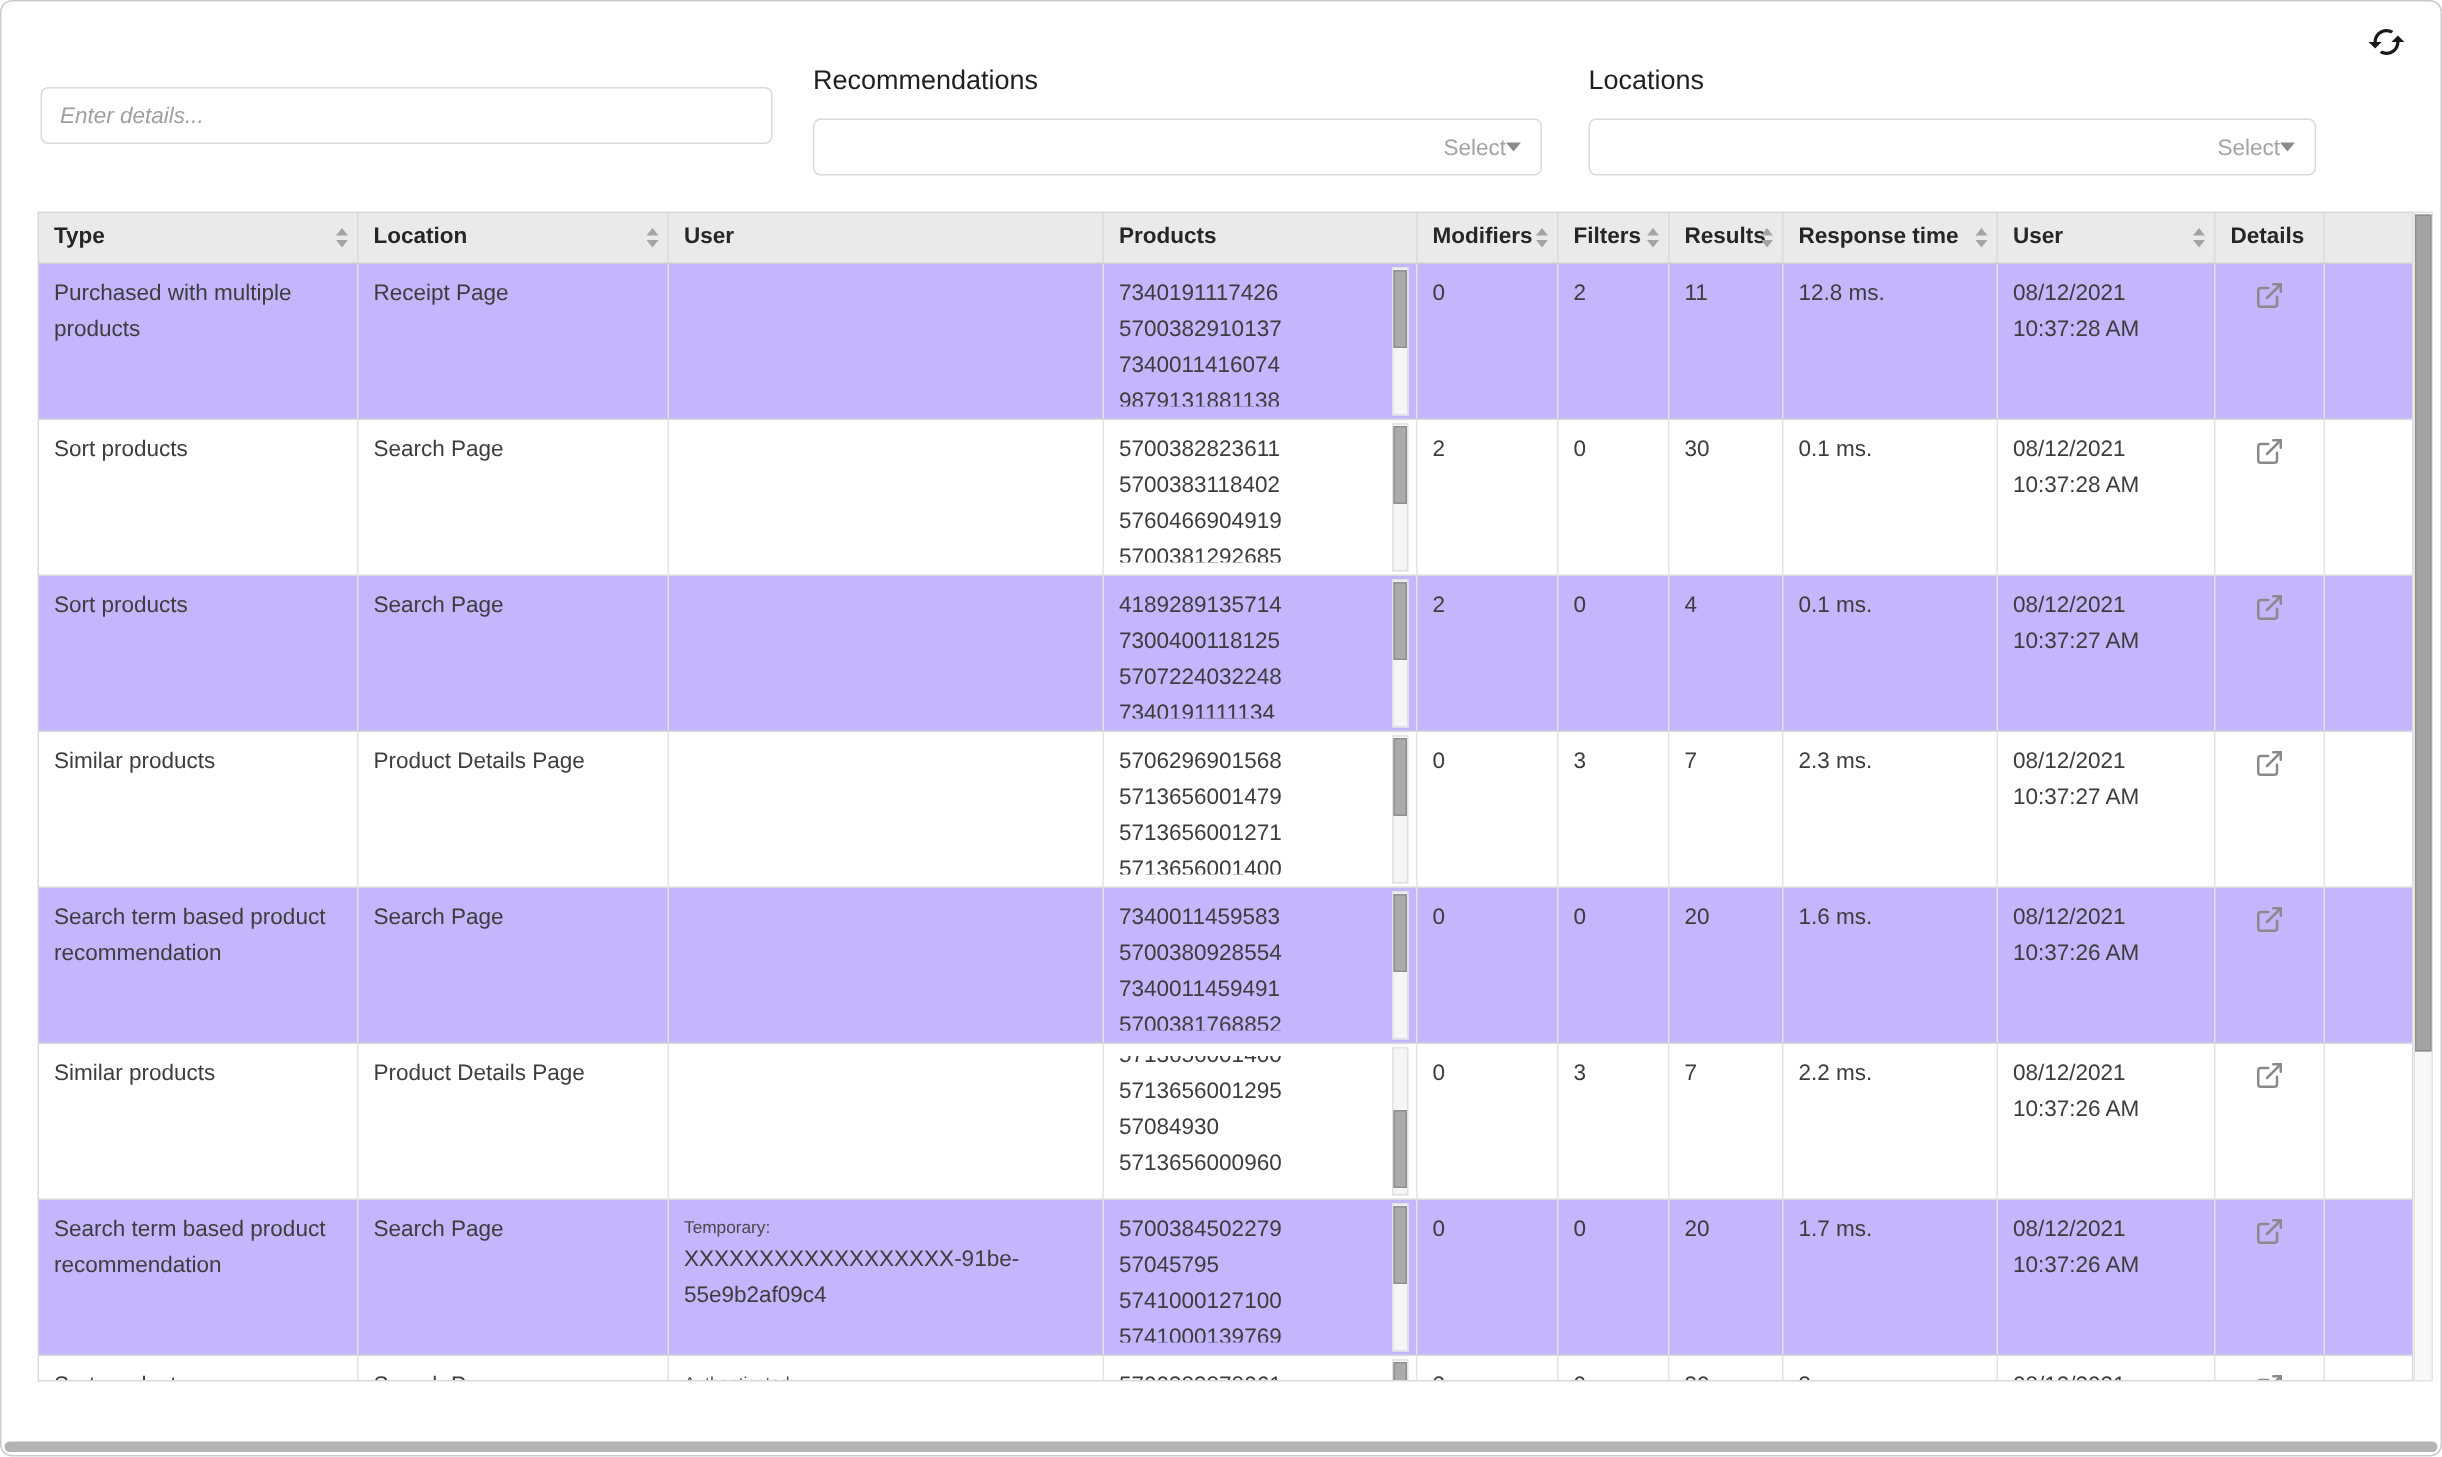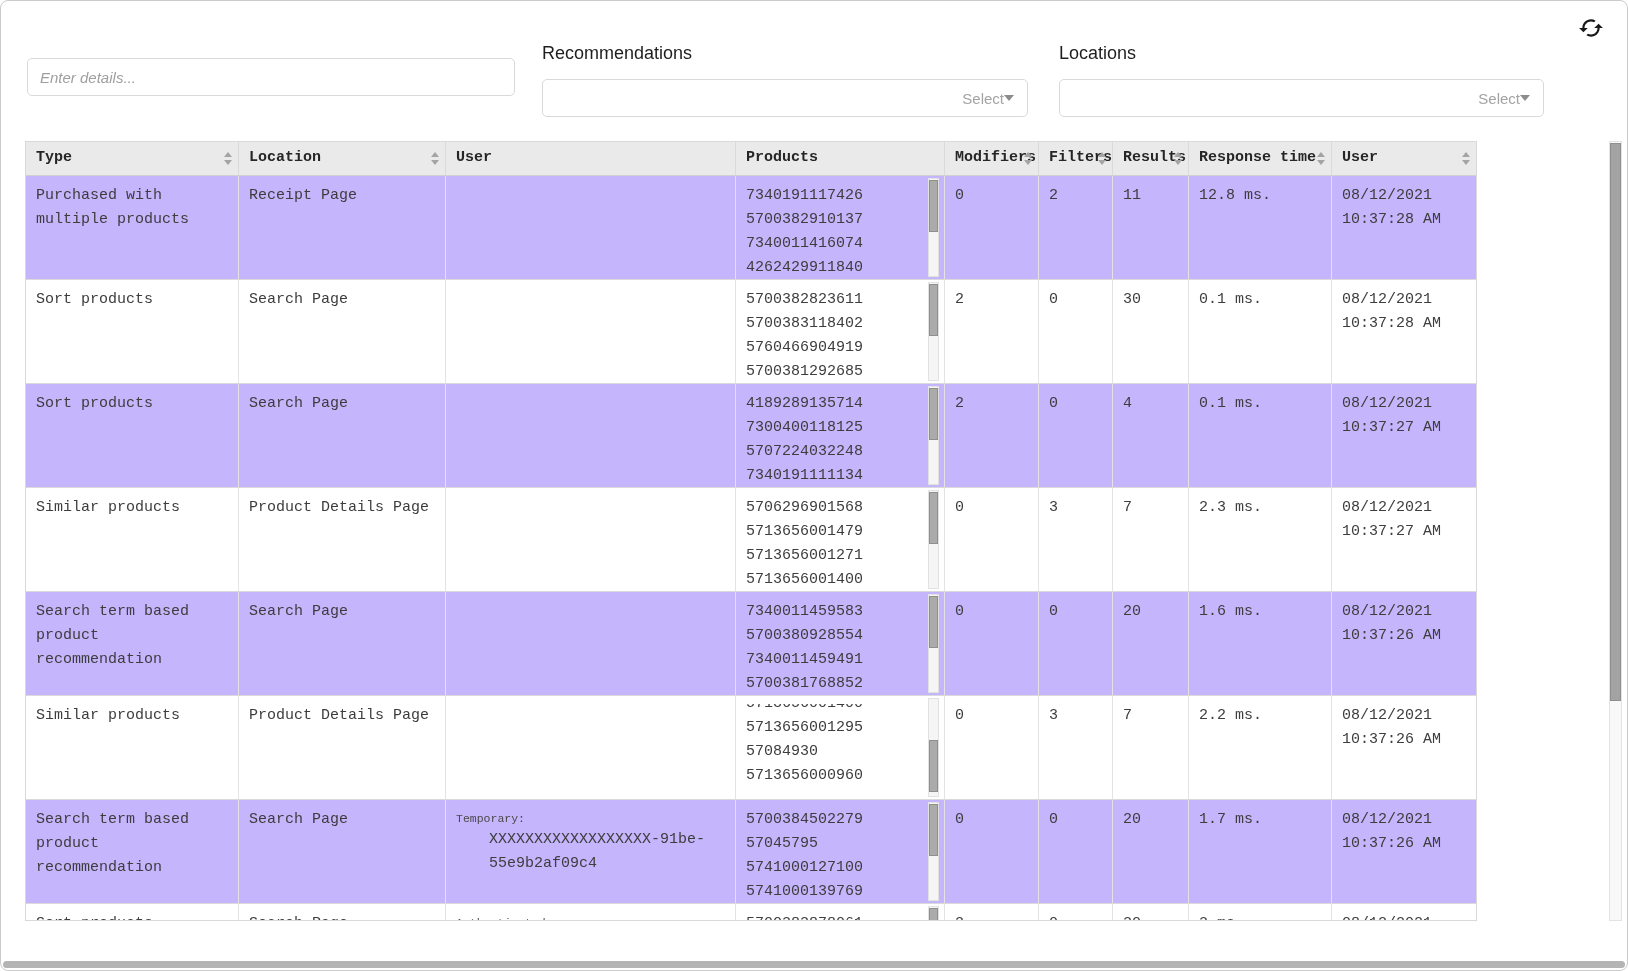--- a/index.html
+++ b/index.html
@@ -33,22 +33,22 @@
   .select .ph { color:#a3a3a3; font-size:15px; }
   .caret { width:0; height:0; border-left:5px solid transparent;
     border-right:5px solid transparent; border-top:6px solid #8c8c8c; }
 
   .refresh-btn { position:absolute; top:15px; right:22px; width:28px; height:28px;
     cursor:pointer; display:flex; align-items:center; justify-content:center; }
   .refresh-btn svg { transform:rotate(90deg); }
 
   
   .table-area {
-    position:absolute; left:24px; top:140px; width:1452px; height:780px;
-    overflow:hidden; border:1px solid #d9d9d9; background:#fff;font-family:Liberation Mono, monospace;
+    position:absolute; left:24px; top:140px; width:1584px; height:780px;
+    overflow:hidden; border:1px solid #d9d9d9; background:#fff;
   }
   .grid-row { display:grid;
     grid-template-columns:212px 207px 290px 209px 94px 74px 76px 143px 145px 73px 1fr; }
   .thead { background:#eaeaea; border-bottom:1px solid #d0d0d0; min-height:34px; }
   .hcell { position:relative; padding:7px 20px 6px 10px; font-weight:bold;
     font-size:15px; color:#262626; border-left:1px solid #dadada; white-space:nowrap; }
   .hcell:first-child, .hcell.filler { border-left:none; }
   .hcell.filler { border-left:1px solid #dadada; }
   .sort { position:absolute; right:6px; top:50%; margin-top:-7px;
     display:flex; flex-direction:column; align-items:center; cursor:pointer; }
@@ -66,21 +66,21 @@
   .c-products { position:relative; padding-right:30px; }
   .products-viewport { height:87px; overflow:hidden; }
   .products-list.scrolled { margin-top:-12px; }
   .cell-scrollbar { position:absolute; top:2px; bottom:2px; right:5px; width:11px;
     background:#f5f5f5; border:1px solid #e1e1e1; }
   .cell-thumb { position:absolute; left:0; right:0; top:1px; height:52px;
     background:#ababab; border:1px solid #8f8f8f; }
   .cell-thumb.scrolled { top:42%; }
 
   .user-label { font-size:11.5px; line-height:18px; color:#4a4a4a; padding-top:2px; }
-  .user-id { font-size:15px; line-height:24px; overflow-wrap:break-word; word-break:break-word;margin-left:33px; }
+  .user-id { font-size:15px; line-height:24px; overflow-wrap:break-word; word-break:break-word; }
 
   .c-details { display:flex; justify-content:center; padding-top:11px; }
   .ext-icon { width:20px; height:20px; display:block; cursor:pointer; }
 
   
   .v-scrollbar { position:absolute; left:1608px; top:140px; width:13px; height:780px;
     background:#f8f8f8; border:1px solid #e3e3e3; }
   .v-thumb { position:absolute; left:0; right:0; top:1px; height:558px;
     background:#a3a3a3; border:1px solid #8f8f8f; }
   .h-scrollbar { position:absolute; left:2px; right:2px; bottom:2px; height:7px;
@@ -197,21 +197,21 @@
     <div class="cell">Receipt Page</div>
     <div class="cell">
       
     </div>
     <div class="cell c-products">
       <div class="products-viewport">
         <div class="products-list">
               <div>7340191117426</div>
               <div>5700382910137</div>
               <div>7340011416074</div>
-              <div>4262429911840</div>
+              <div>9879131881138</div>
             </div>
       </div>
       <div class="cell-scrollbar">
         <div class="cell-thumb"></div>
       </div>
     </div>
     <div class="cell">0</div>
     <div class="cell">2</div>
     <div class="cell">11</div>
     <div class="cell">12.8 ms.</div>

